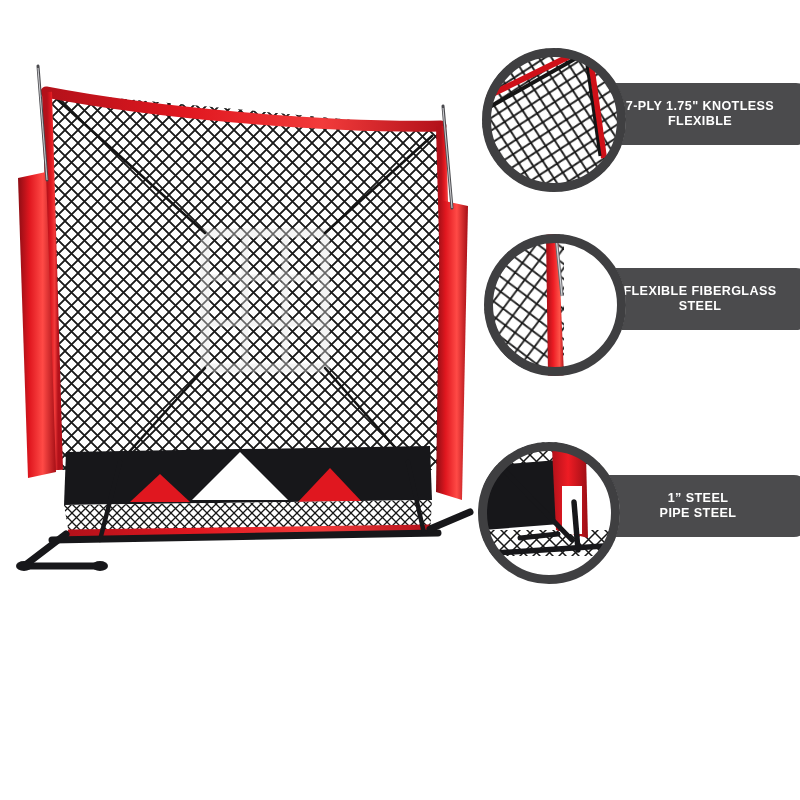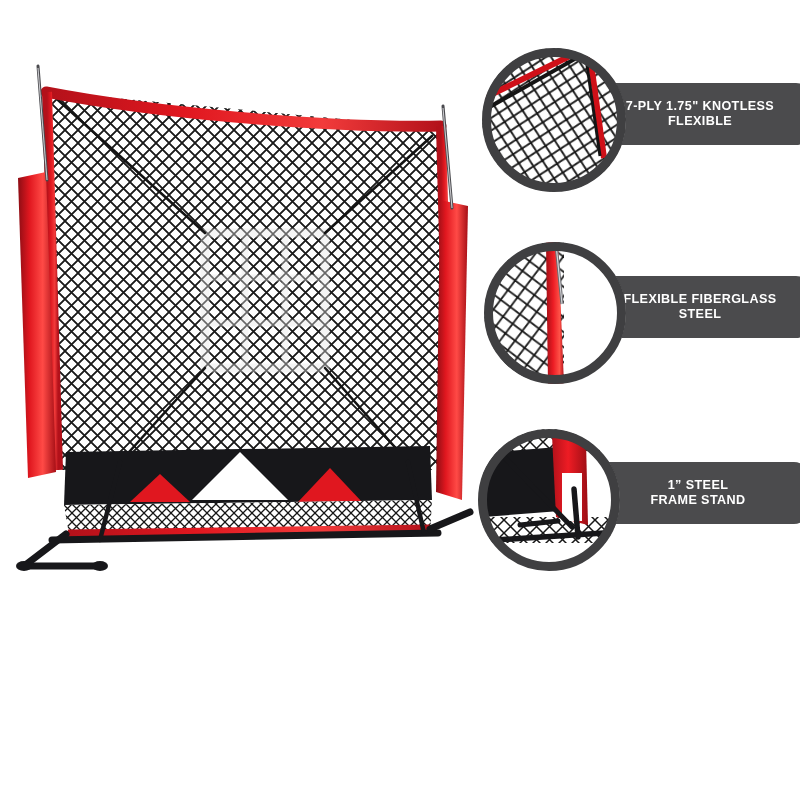--- a/index.html
+++ b/index.html
@@ -208,21 +208,21 @@
           <path d="M2,50 L92,6" stroke="#cf1018" stroke-width="6" fill="none"></path>
           <path d="M108,8 L122,110" stroke="#cf1018" stroke-width="6" fill="none"></path>
           <path d="M6,60 L98,8" stroke="#141414" stroke-width="4" fill="none"></path>
           <path d="M104,10 L118,108" stroke="#141414" stroke-width="3" fill="none"></path>
         </g>
       </svg>
     </div>
     <div class="callout-ring" style="left:0; top:0; width:144px; height:144px;"></div>
   </div>
 
-  <div class="callout" style="left:484px; top:242px; width:316px; height:146px;">
+  <div class="callout" style="left:484px; top:234px; width:316px; height:146px;">
     <div class="callout-bar" style="left:58px; top:34px; width:268px; height:62px; font-size:12.6px;">
       <div>
         <span>FLEXIBLE FIBERGLASS</span>
         <span>STEEL</span>
       </div>
     </div>
     <div class="callout-circle" style="left:0; top:0; width:142px; height:142px;">
       <svg width="142" height="142" viewBox="0 0 142 142">
         <defs>
           <clipPath id="c2">
@@ -243,25 +243,25 @@
           <rect x="-15" y="-15" width="95" height="180" fill="url(#mesh2)"></rect>
           <path d="M62,0 L74,0 L80,142 L64,142 Z" fill="url(#poleRed2)"></path>
           <path d="M72,2 L78,62" stroke="#6d6d72" stroke-width="3.2" fill="none"></path>
           <path d="M72,2 L78,62" stroke="#d8d8dc" stroke-width="1.1" fill="none"></path>
         </g>
       </svg>
     </div>
     <div class="callout-ring" style="left:0; top:0; width:142px; height:142px;"></div>
   </div>
 
-  <div class="callout" style="left:478px; top:429px; width:322px; height:144px;">
+  <div class="callout" style="left:478px; top:442px; width:322px; height:144px;">
     <div class="callout-bar" style="left:62px; top:33px; width:268px; height:62px; font-size:12.6px;">
       <div>
         <span>1” STEEL</span>
-        <span>FRAME STAND</span>
+        <span>PIPE STEEL</span>
       </div>
     </div>
     <div class="callout-circle" style="left:0; top:0; width:142px; height:142px;">
       <svg width="142" height="142" viewBox="0 0 142 142">
         <defs>
           <clipPath id="c3">
               <circle cx="71" cy="71" r="71"></circle>
             </clipPath>
           <pattern id="mesh3" width="13" height="13" patternUnits="userSpaceOnUse">
             <path d="M0 0 L13 13 M13 0 L0 13" stroke="#171717" stroke-width="1.5" fill="none"></path>

